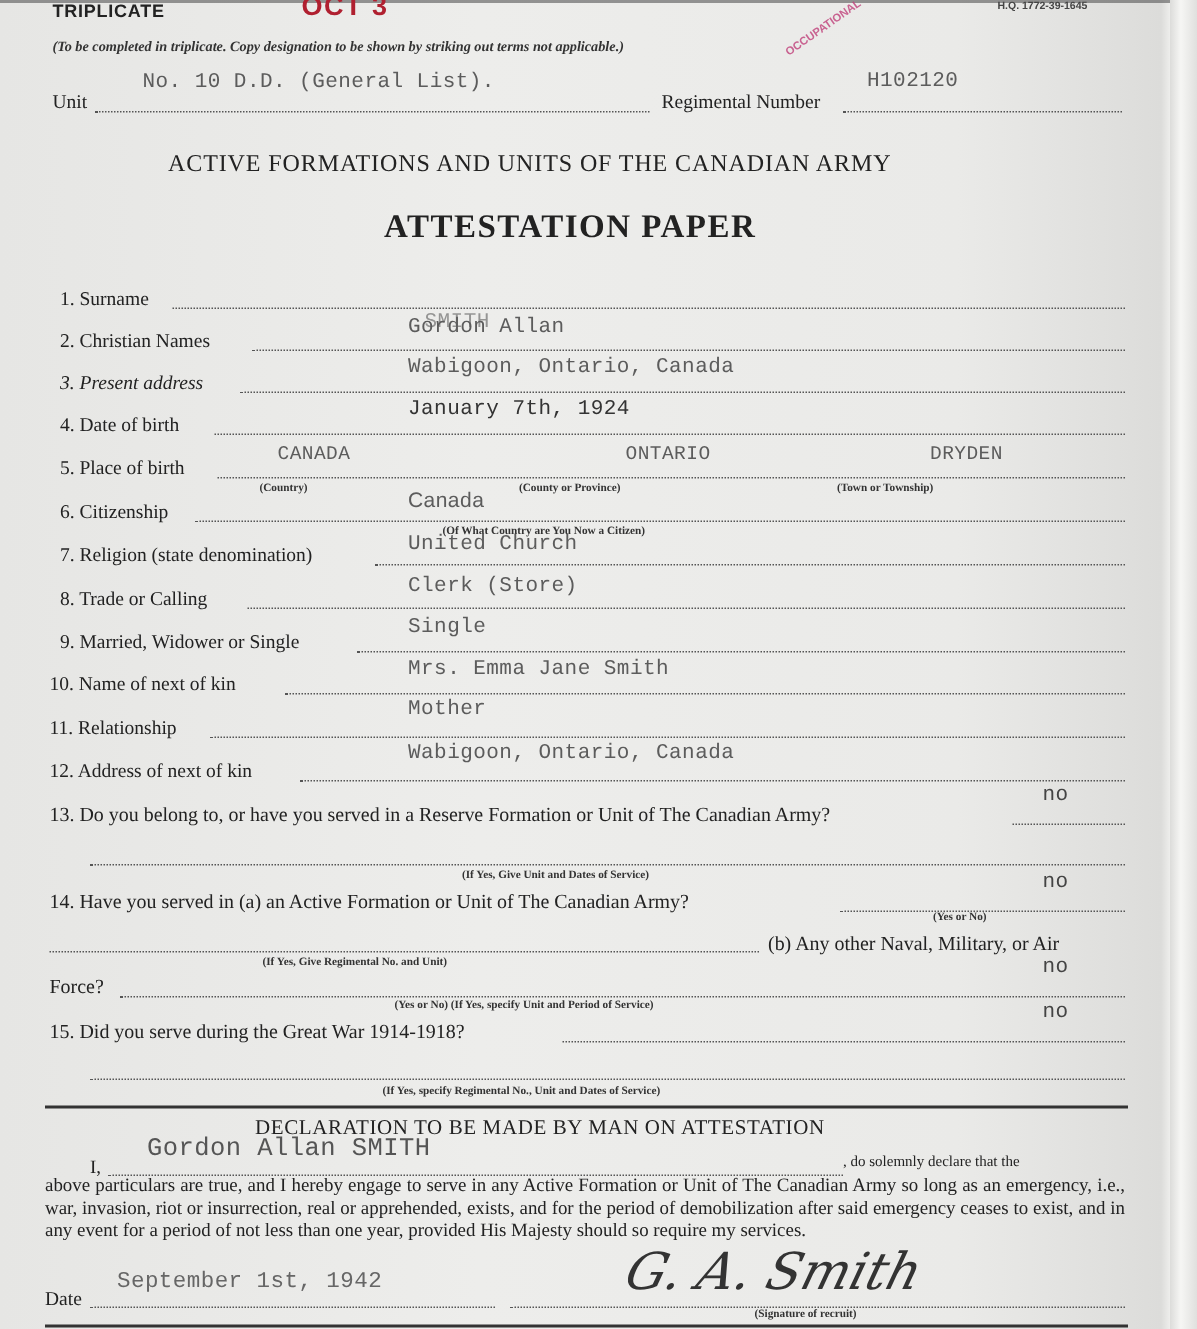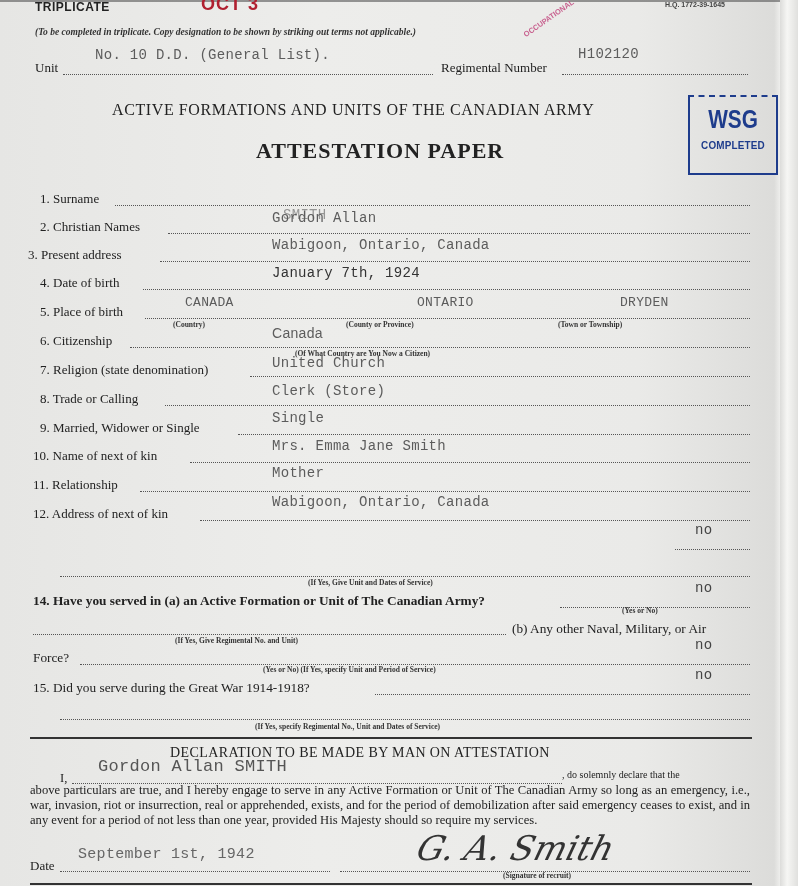--- a/index.html
+++ b/index.html
@@ -63,34 +63,30 @@
   <div class="dots" style="left:63px;top:74px;width:370px;"></div>
   <div class="abs typed" style="left:95px;top:47px;">No. 10 D.D. (General List).</div>
 
   <div class="abs lbl" style="left:441px;top:60px;">Regimental Number</div>
   <div class="dots" style="left:562px;top:74px;width:186px;"></div>
   <div class="abs typed" style="left:578px;top:46px;">H102120</div>
 
   <div class="abs heading1" style="left:112px;top:101px;">ACTIVE FORMATIONS AND UNITS OF THE CANADIAN ARMY</div>
   <div class="abs heading2" style="left:256px;top:138px;">ATTESTATION PAPER</div>
 
-  <div class="stamp-box">
-    <div class="big">WSG</div>
-    <div class="small">COMPLETED</div>
-  </div>
 
   <div class="abs lbl" style="left:40px;top:191px;"><span>1.</span> <span>Surname</span></div>
   <div class="dots" style="left:115px;top:205px;width:635px;"></div>
   <div class="abs typed" style="left:283px;top:181px;opacity:.6;margin-top:26px;">SMITH</div>
 
   <div class="abs lbl" style="left:40px;top:219px;"><span>2.</span> <span>Christian Names</span></div>
   <div class="dots" style="left:168px;top:233px;width:582px;"></div>
   <div class="abs typed" style="left:272px;top:210px;">Gordon Allan</div>
 
-  <div class="abs lbl" style="left:28px;top:247px;"><span>3.</span> <span>Present address</span></div>
+  <div class="abs lbl" style="left:40px;top:247px;font-style:italic;"><span>3.</span> <span>Present address</span></div>
   <div class="dots" style="left:160px;top:261px;width:590px;"></div>
   <div class="abs typed" style="left:272px;top:237px;">Wabigoon, Ontario, Canada</div>
 
   <div class="abs lbl" style="left:40px;top:275px;"><span>4.</span> <span>Date of birth</span></div>
   <div class="dots" style="left:143px;top:289px;width:607px;"></div>
   <div class="abs typed" style="left:272px;top:265px;color:#333;">January 7th, 1924</div>
 
   <div class="abs lbl" style="left:40px;top:304px;"><span>5.</span> <span>Place of birth</span></div>
   <div class="dots" style="left:145px;top:318px;width:605px;"></div>
   <div class="abs typed" style="left:185px;top:295px;font-size:13px;">CANADA</div>
@@ -123,26 +119,27 @@
 
   <div class="abs lbl" style="left:33px;top:477px;"><span>11.</span> <span>Relationship</span></div>
   <div class="dots" style="left:140px;top:491px;width:610px;"></div>
   <div class="abs typed" style="left:272px;top:465px;">Mother</div>
 
   <div class="abs lbl" style="left:33px;top:506px;"><span>12.</span> <span>Address of next of kin</span></div>
   <div class="dots" style="left:200px;top:520px;width:550px;"></div>
   <div class="abs typed" style="left:272px;top:494px;">Wabigoon, Ontario, Canada</div>
 
   <div class="abs typed" style="left:695px;top:522px;color:#444;">no</div>
+  <div class="abs lbl" style="left:33px;top:535px;font-size:13.3px;"><span>13.</span> <span>Do you belong to, or have you served in a Reserve Formation or Unit of The Canadian Army?</span></div>
   <div class="dots" style="left:675px;top:549px;width:75px;"></div>
   <div class="dots" style="left:60px;top:576px;width:690px;"></div>
   <div class="abs hint" style="left:308px;top:578px;font-style:normal;">(If Yes, Give Unit and Dates of Service)</div>
 
   <div class="abs typed" style="left:695px;top:580px;color:#444;">no</div>
-  <div class="abs lbl" style="left:33px;top:593px;font-size:13.3px;font-weight:bold;"><span>14.</span> <span>Have you served in (a) an Active Formation or Unit of The Canadian Army?</span></div>
+  <div class="abs lbl" style="left:33px;top:593px;font-size:13.3px;"><span>14.</span> <span>Have you served in (a) an Active Formation or Unit of The Canadian Army?</span></div>
   <div class="dots" style="left:560px;top:607px;width:190px;"></div>
   <div class="abs hint" style="left:622px;top:606px;font-style:normal;">(Yes or No)</div>
 
   <div class="dots" style="left:33px;top:634px;width:473px;"></div>
   <div class="abs lbl" style="left:512px;top:621px;font-size:13.3px;">(b) Any other Naval, Military, or Air</div>
   <div class="abs hint" style="left:175px;top:636px;font-style:normal;">(If Yes, Give Regimental No. and Unit)</div>
 
   <div class="abs typed" style="left:695px;top:637px;color:#444;">no</div>
   <div class="abs lbl" style="left:33px;top:650px;font-size:13.3px;">Force?</div>
   <div class="dots" style="left:80px;top:664px;width:670px;"></div>

